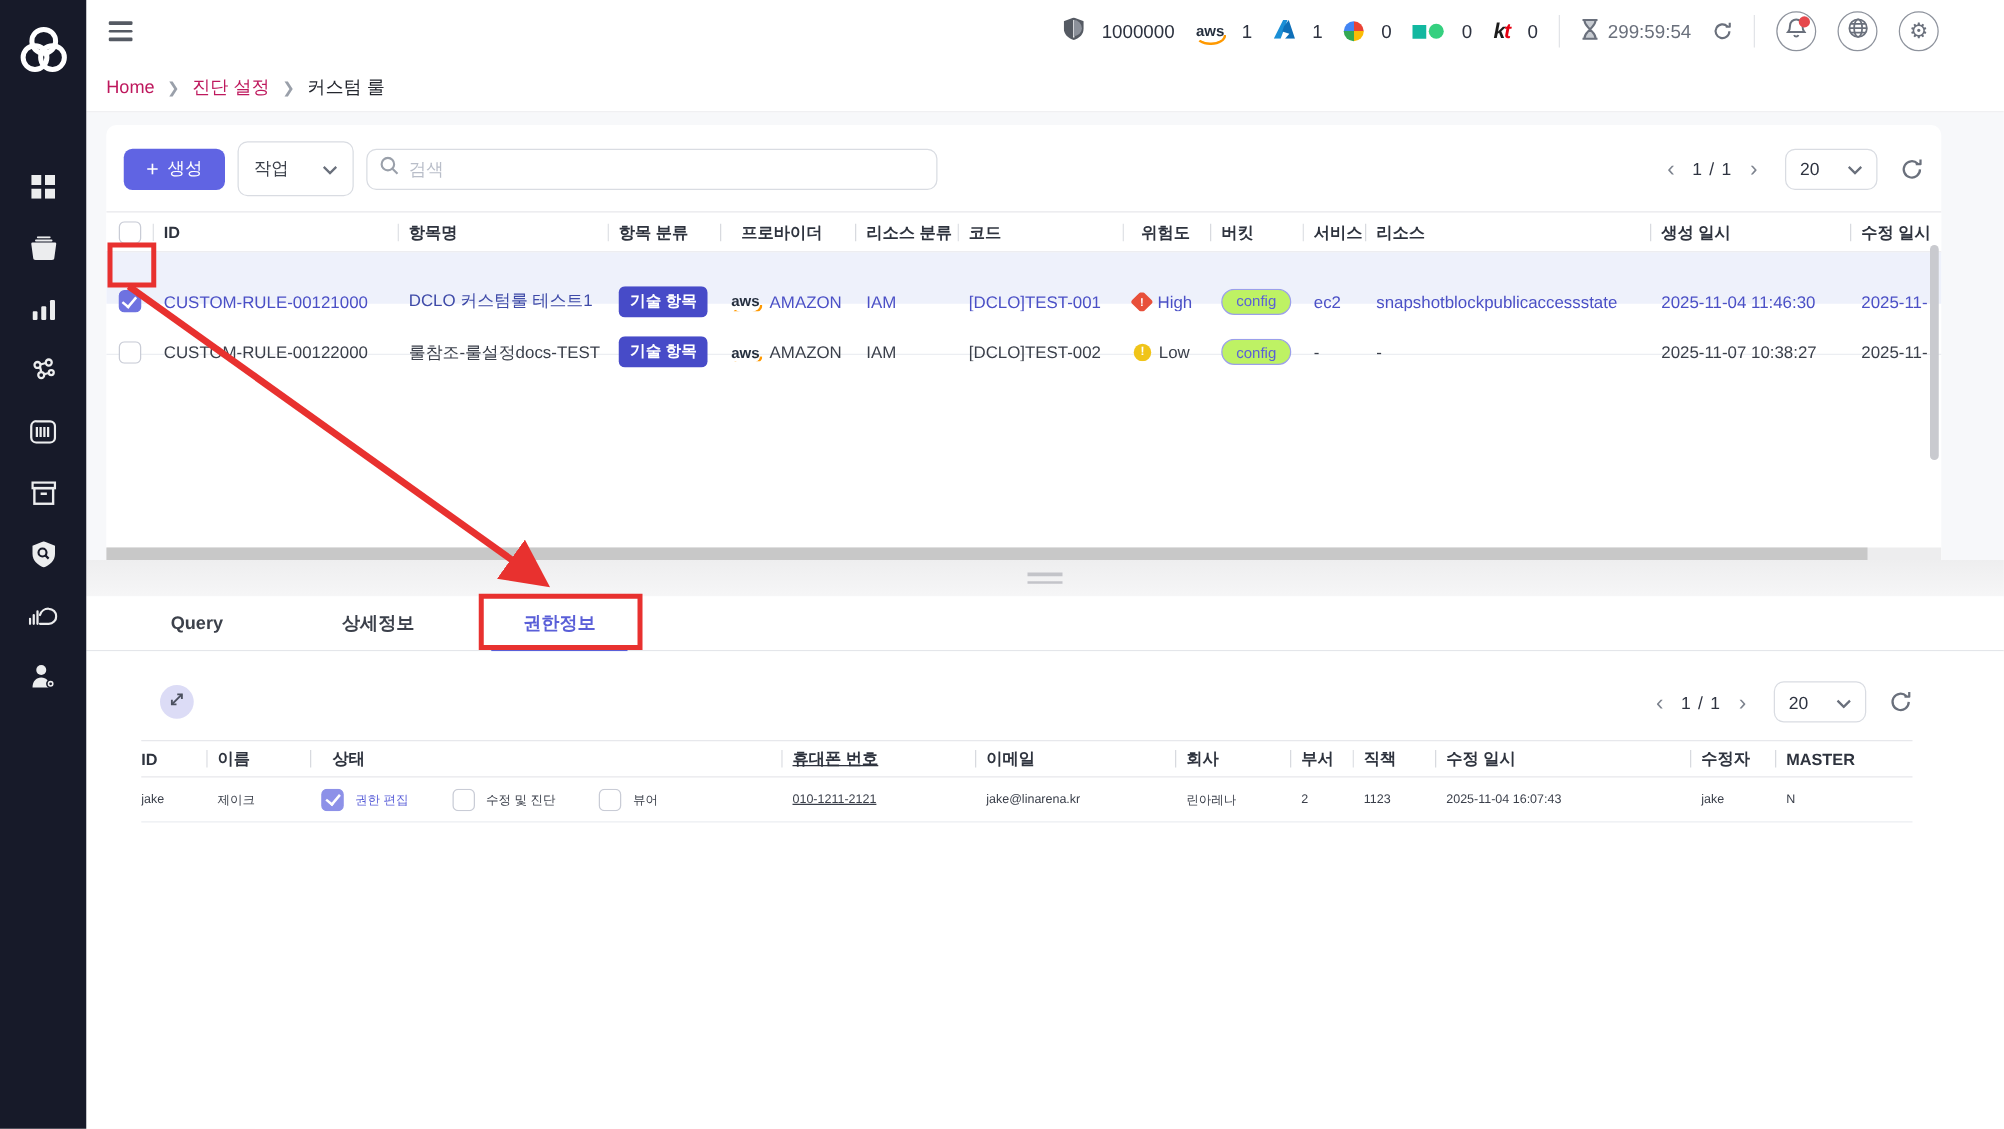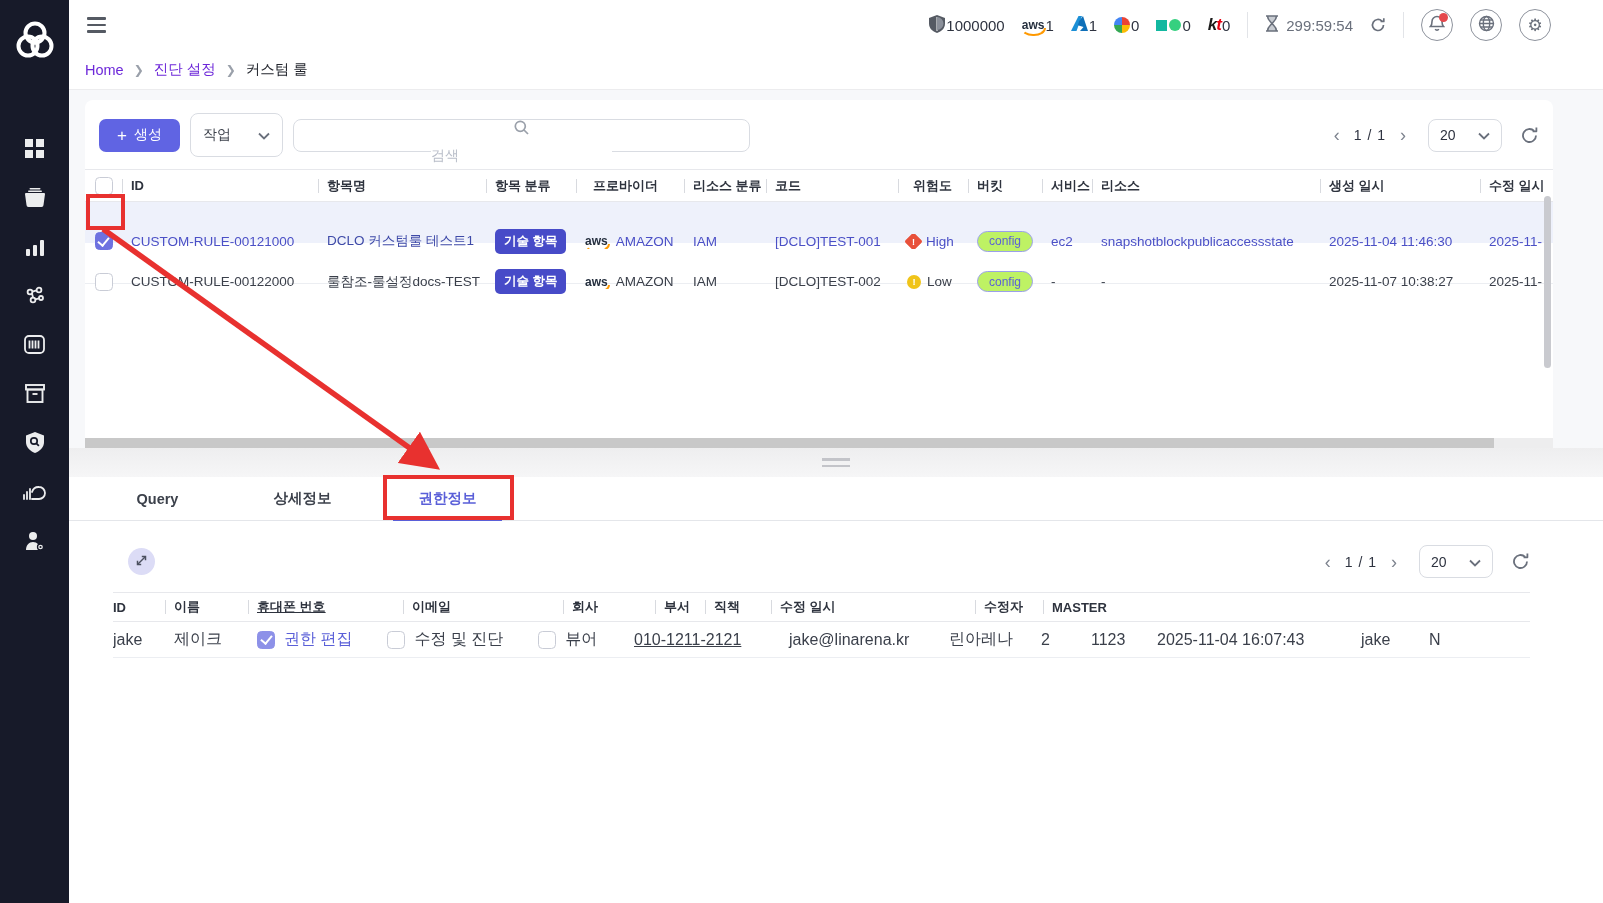--- a/index.html
+++ b/index.html
@@ -9,50 +9,50 @@
   #sidebar { position:absolute; left:0; top:0; width:69px; height:903px; background:#171a29; display:flex; flex-direction:column; align-items:center; z-index:5; }
   #logo { margin-top:18px; margin-bottom:58px; }
   .side-ic { width:69px; height:49px; display:flex; align-items:center; justify-content:center; cursor:pointer; }
   .side-ic svg { opacity:.92; }
 
   
   #topbar { position:absolute; left:69px; top:0; width:1534px; height:50px; background:#fff; display:flex; align-items:center; }
   #hamburger { margin-left:18px; display:flex; flex-direction:column; gap:4px; cursor:pointer; }
   #hamburger span { display:block; width:19px; height:2.5px; background:#555a63; border-radius:1px; }
   #topbar-right { margin-left:auto; display:flex; align-items:center; gap:17px; padding-right:52px; }
-  .counter { display:flex; align-items:center; gap:1px; font-size:15px; color:#2e3340; }
+  .counter { display:flex; align-items:center; gap:14px; font-size:15px; color:#2e3340; }
   .tb-divider { width:1px; height:26px; background:#e2e4e8; }
   .timer { display:flex; align-items:center; gap:7px; color:#6a707c; font-size:15px; }
   .circle-btn { width:32px; height:32px; border:1.6px solid #8e939d; border-radius:50%; display:flex; align-items:center; justify-content:center; position:relative; cursor:pointer; color:#6a707c; }
   .red-dot { position:absolute; top:3px; right:4px; width:9px; height:9px; border-radius:50%; background:#e5484d; }
   .gcp-dot { width:16px; height:16px; border-radius:50%; background:conic-gradient(#ea4335 0 25%, #fbbc05 25% 50%, #34a853 50% 75%, #4285f4 75% 100%); }
   .naver-ic { display:flex; align-items:center; gap:2px; }
   .naver-sq { width:11px; height:11px; background:#12b8a0; }
   .naver-ci { width:12px; height:12px; border-radius:50%; background:#35d07f; }
   .kt-txt { font-weight:800; font-size:17px; font-style:italic; letter-spacing:-1px; }
   .kt-k { color:#1b1b1b; } .kt-t { color:#e60012; }
   .aws-ic { position:relative; font-weight:800; font-size:12px; color:#252f3e; line-height:1; }
   .aws-ic::after { content:""; position:absolute; left:-1px; right:-2px; bottom:-5px; height:6px; border:2px solid #f90; border-top:none; border-radius:0 0 12px 12px / 0 0 8px 8px; border-left-color:transparent; }
 
   
   #crumbbar { position:absolute; left:69px; top:50px; width:1534px; height:40px; background:#fff; border-bottom:1px solid #ececee; display:flex; align-items:center; padding-left:16px; gap:10px; font-size:14.5px; }
-  .crumb { color:#6d28d9; cursor:pointer; }
+  .crumb { color:#be185d; cursor:pointer; }
   .crumb-sep { color:#9aa0aa; font-size:12px; }
   .crumb-last { color:#23262e; }
 
   
   #main { position:absolute; left:69px; top:90px; width:1534px; height:813px; background:#f7f8fa; }
 
   
   #panel-top { position:absolute; left:16px; top:10px; width:1468px; height:348px; background:#fff; border-radius:8px 8px 0 0; overflow:hidden; }
   #toolbar { display:flex; align-items:center; padding:13px 14px 12px 14px; gap:10px; }
   #btn-create { background:#6064e3; color:#fff; border:none; border-radius:7px; height:33px; padding:0 18px; font-size:14px; display:flex; align-items:center; gap:7px; cursor:pointer; font-family:inherit; }
   #btn-create .plus { font-size:17px; font-weight:400; line-height:1; }
   #dd-action { height:44px; width:93px; border:1px solid #d9dce2; border-radius:8px; background:#fff; display:flex; align-items:center; justify-content:space-between; padding:0 12px; font-size:14px; color:#3c414b; cursor:pointer; }
-  #search-box { height:33px; width:457px; border:1px solid #d9dce2; border-radius:8px; display:flex; align-items:center; padding:0 10px; gap:8px;flex-direction:column; }
+  #search-box { height:33px; width:457px; border:1px solid #d9dce2; border-radius:8px; display:flex; align-items:center; padding:0 10px; gap:8px; }
   #search-box input { border:none; outline:none; flex:1; font-size:14px; color:#3c414b; font-family:inherit; }
   #search-box input::placeholder { color:#b9bec9; }
   .pager { margin-left:auto; display:flex; align-items:center; gap:8px; }
   .pg-chevron { color:#7d838e; font-size:18px; padding:0 6px; cursor:pointer; line-height:1; }
   .pg-label { font-size:14px; color:#2e3340; letter-spacing:1px; }
   .pg-size { width:74px; height:33px; border:1px solid #d9dce2; border-radius:8px; display:flex; align-items:center; justify-content:space-between; padding:0 11px; font-size:14px; color:#2e3340; cursor:pointer; margin-left:8px; }
   .refresh-btn { margin-left:10px; cursor:pointer; display:flex; color:#6a707c; }
 
   
   .rtable { width:1534px; }
@@ -92,21 +92,21 @@
   .tab { width:145px; display:flex; align-items:center; justify-content:center; font-size:14.5px; font-weight:bold; color:#3c414b; cursor:pointer; position:relative; }
   .tab.active { color:#5a5fd8; }
   .tab.active::after { content:""; position:absolute; left:18px; right:18px; bottom:-1px; height:2.5px; background:#5a5fd8; }
 
   
   #panel-bottom { position:absolute; left:0; top:431px; width:1534px; height:382px; background:#fff; }
   #pb-inner { padding:24px 73px 0 44px; }
   #pb-controls { display:flex; align-items:center; }
   #expand-btn { width:27px; height:27px; border-radius:50%; background:#dcdcf6; display:flex; align-items:center; justify-content:center; cursor:pointer; margin-left:15px; color:#4c5160; }
   .ptable { margin-top:14px; }
-  .prow { display:flex; align-items:center; height:34px; font-size:16px; color:#3a3f4a; }
+  .prow { display:flex; align-items:center; height:34px; font-size:10px; color:#3a3f4a; }
   .phead { border-top:1px solid #e7e8ec; border-bottom:1px solid #e7e8ec; font-weight:bold; font-size:13px; color:#2e333e; height:30px; }
   .phead .cell::before { content:""; width:1px; height:14px; background:#d8dadf; margin-right:8px; flex:0 0 auto; }
   .phead .p-id::before { display:none; }
   .pdata { height:36px; border-bottom:1px solid #eceef2; }
   .pdata .cell { padding-left:9px; }
   .pdata .p-id { padding-left:0; }
   .p-id{width:52px;} .p-name{width:83px;} .p-status{width:377px; gap:9px;} .p-phone{width:155px;text-decoration:underline;} .p-email{width:160px;}
   .p-company{width:92px;} .p-dept{width:50px;text-align:center;} .p-title{width:66px;} .p-mod{width:204px;} .p-modifier{width:68px;} .p-master{width:110px;}
   .perm-item { display:flex; align-items:center; gap:9px; margin-right:26px; }
   .perm-item .lbl { color:#3a3f4a; }
@@ -437,20 +437,21 @@
                 <path d="M16.4 1.5 v3.8 h-3.8" stroke-linejoin="round"></path>
               </svg>
             </span>
         </div>
       </div>
 
       <div class="ptable">
         <div class="prow phead">
           <span class="cell p-id">ID</span>
           <span class="cell p-name">이름</span>
+          <span class="cell p-status">상태</span>
           <span class="cell p-phone">휴대폰 번호</span>
           <span class="cell p-email">이메일</span>
           <span class="cell p-company">회사</span>
           <span class="cell p-dept">부서</span>
           <span class="cell p-title">직책</span>
           <span class="cell p-mod">수정 일시</span>
           <span class="cell p-modifier">수정자</span>
           <span class="cell p-master">MASTER</span>
         </div>
         <div class="prow pdata">

